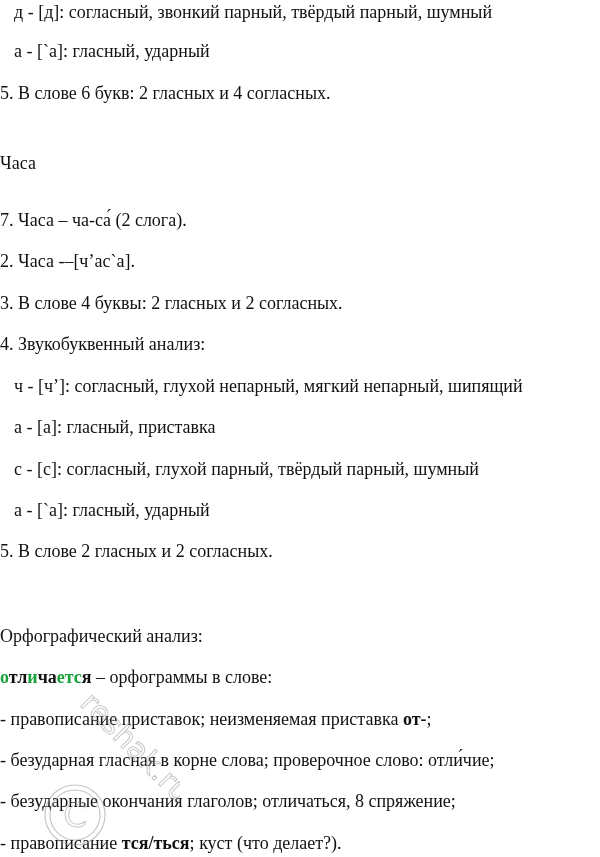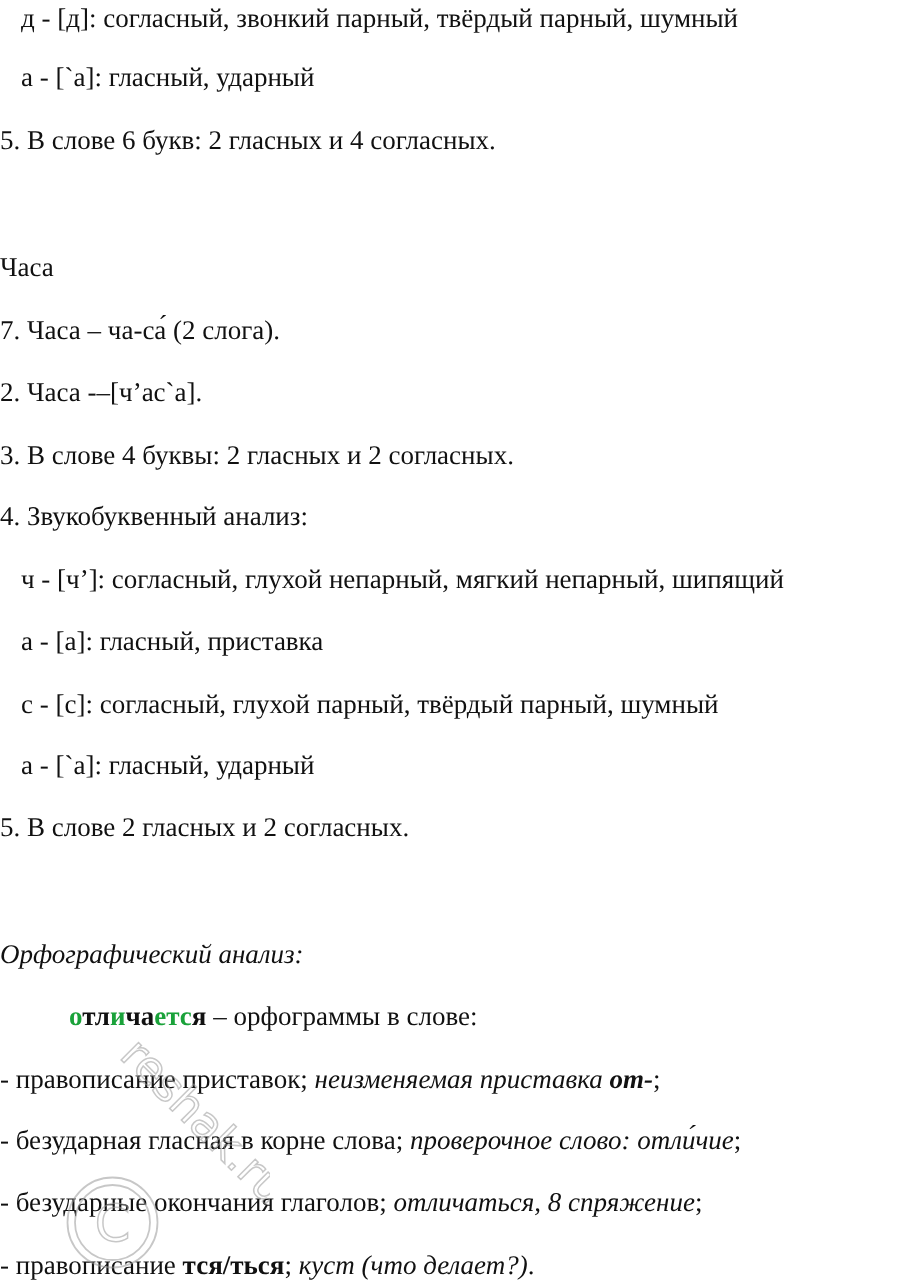--- a/index.html
+++ b/index.html
@@ -3,39 +3,39 @@
   <meta charset="utf-8">
   <style>
     html, body { margin: 0; padding: 0; background: #ffffff; }
     body {
       width: 600px; height: 857px; overflow: hidden; position: relative;
       font-family: "Liberation Serif", "DejaVu Serif", serif;
       font-size: 18px; color: #111111;
     }
     .line { position: absolute; left: 0; white-space: nowrap; line-height: 22px; text-align: right; }
     .indent { left: 14px; }
-    .italic { font-style: italic; }
+    .italic { }
     .bold { font-weight: bold; margin-top: 12px; }
     .green { color: #1aa23a; font-weight: bold; }
-    .word-bold { font-weight: bold; margin-left: 46px; }
+    .word-bold { font-weight: bold; }
     .watermark {
       position: absolute; left: 20px; top: 690px; width: 160px; height: 167px;
       pointer-events: none; opacity: 0.55;
     }
   </style>
 </head>
 <body>
 
 <div>
 
   <div class="line indent" style="top:1px">д - [д]: согласный, звонкий парный, твёрдый парный, шумный</div>
   <div class="line indent" style="top:40px">а - [`а]: гласный, ударный</div>
   <div class="line" style="top:82px">5. В слове 6 букв: 2 гласных и 4 согласных.</div>
 
-  <div class="line" style="top:167px">Часа</div>
+  <div class="line" style="top:152px">Часа</div>
   <div class="line" style="top:209px">7. Часа – ча-cа́ (2 слога).</div>
   <div class="line" style="top:250px">2. Часа -–[ч’ас`а].</div>
   <div class="line" style="top:292px">3. В слове 4 буквы: 2 гласных и 2 согласных.</div>
   <div class="line" style="top:333px">4. Звукобуквенный анализ:</div>
   <div class="line indent" style="top:375px">ч - [ч’]: согласный, глухой непарный, мягкий непарный, шипящий</div>
   <div class="line indent" style="top:416px">а - [а]: гласный, приставка</div>
   <div class="line indent" style="top:458px">с - [с]: согласный, глухой парный, твёрдый парный, шумный</div>
   <div class="line indent" style="top:499px">а - [`а]: гласный, ударный</div>
   <div class="line" style="top:540px">5. В слове 2 гласных и 2 согласных.</div>
 

